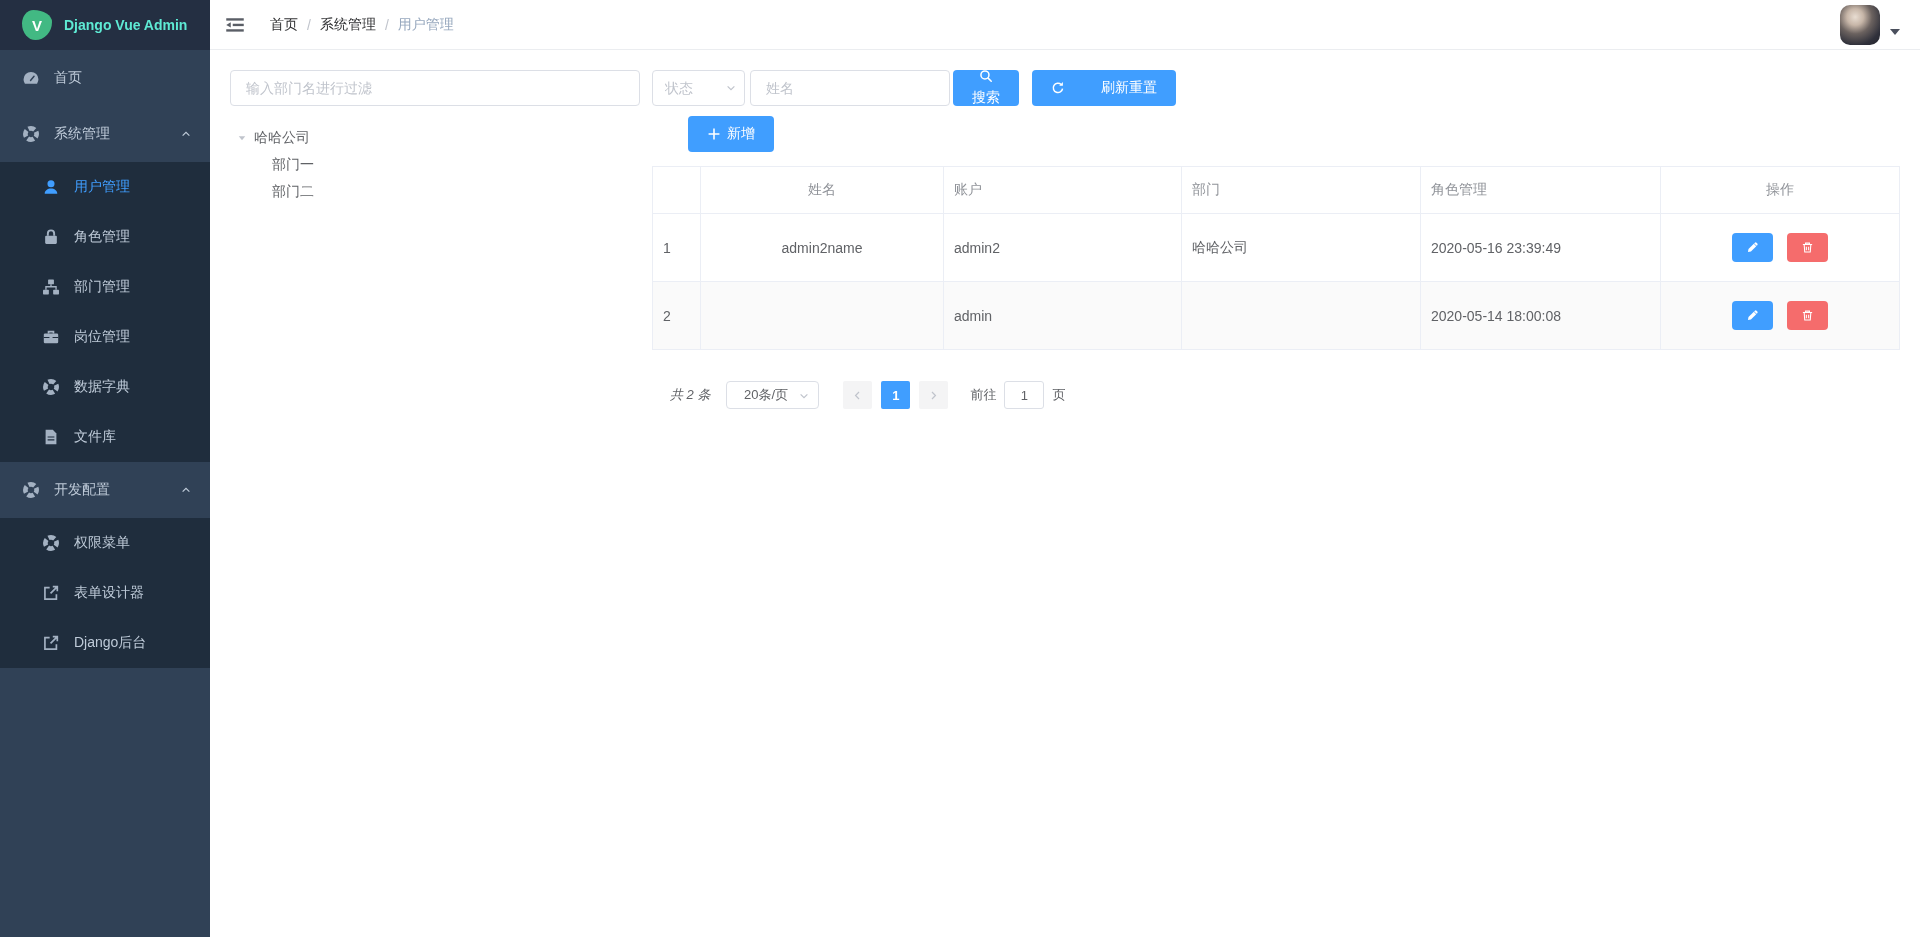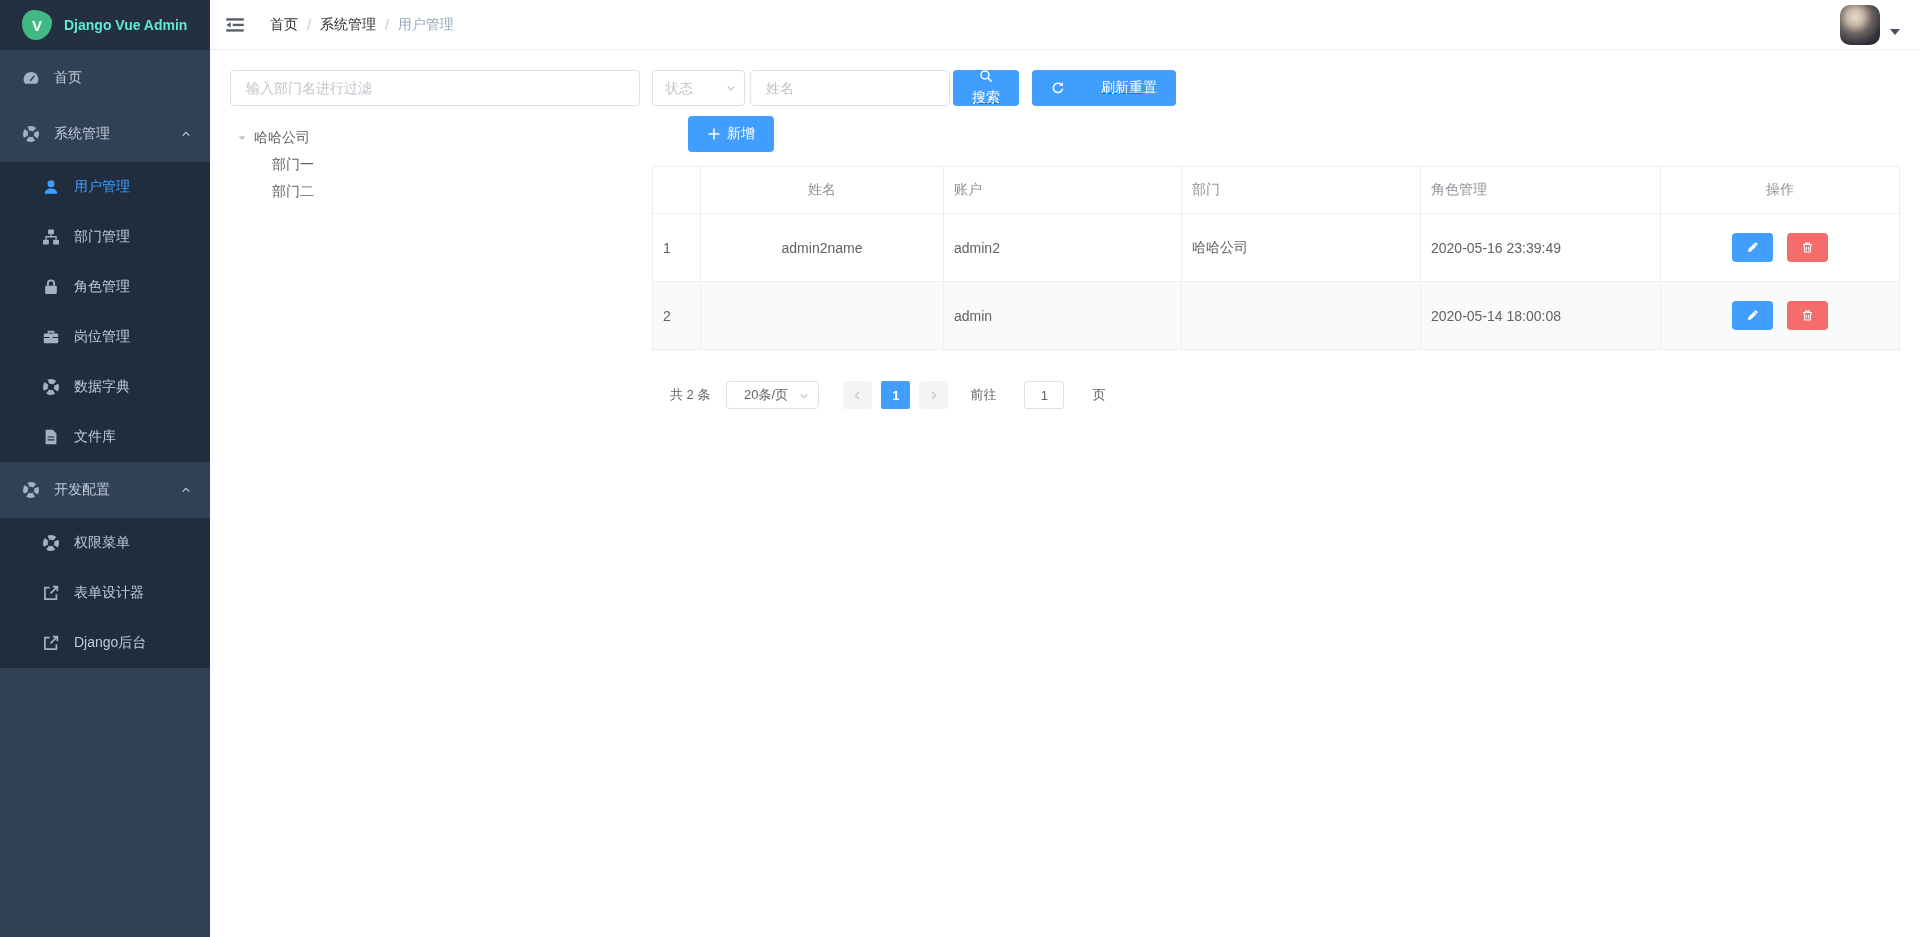--- a/index.html
+++ b/index.html
@@ -43,21 +43,21 @@
   .el-input { height:36px; border:1px solid #DCDFE6; border-radius:4px; font-size:14px; color:#606266; padding:16px 15px; outline:none; width:100%; font-family:inherit; }
   .el-input::placeholder { color:#C0C4CC; }
 
   
   .tree { margin-top:18px; }
   .tree-row { height:27px; display:flex; align-items:center; color:#606266; cursor:pointer; }
   .tree-caret { width:24px; display:flex; justify-content:center; color:#C0C4CC; }
   .tree-row.child { padding-left:42px; }
 
   
-  .filter-row { display:flex; align-items:flex-end;text-decoration:underline; }
+  .filter-row { display:flex; align-items:flex-end; }
   .select-wrap { position:relative; width:93px; margin-right:5px; flex-shrink:0; }
   .select-wrap .el-input { padding:0 28px 0 12px; cursor:pointer; }
   .select-chevron { position:absolute; right:8px; top:12px; width:12px; height:12px; color:#C0C4CC; pointer-events:none; }
   .name-wrap { width:200px; margin-right:3px; flex-shrink:0; }
   .btn { height:36px; border:none; border-radius:4px; font-size:14px; font-family:inherit; cursor:pointer;
          display:inline-flex; align-items:center; justify-content:center; gap:6px; padding:0 19px; }
   .btn-primary { background:#409EFF; color:#fff; }
   .btn .bicon { width:14px; height:14px; }
   .btn-search { margin-left:0;flex-direction:column; }
   .btn-reset { margin-left:13px;gap:36px; }
@@ -72,31 +72,31 @@
   .tbl .c { text-align:center; }
   .tbl tr.striped td { background:#FAFAFA; }
   .mini-btn { width:41px; height:29px; border:none; border-radius:4px; color:#fff; cursor:pointer;
               display:inline-flex; align-items:center; justify-content:center; vertical-align:middle; }
   .mini-btn .bicon { width:13px; height:13px; }
   .mini-btn.edit { background:#409EFF; margin-right:10px; }
   .mini-btn.del { background:#F56C6C; }
 
   
   .pagination { margin-top:31px; padding-left:18px; display:flex; align-items:center; font-size:13px; color:#606266; }
-  .pg-total { margin-right:16px; }
+  .pg-total { margin-right:16px;font-style:italic; }
   .pg-size { position:relative; width:93px; height:28px; border:1px solid #DCDFE6; border-radius:4px;
              display:flex; align-items:center; justify-content:center; padding-right:14px; cursor:pointer; font-size:13px; color:#606266; }
   .pg-size .select-chevron { top:8px; }
   .pager { display:flex; align-items:center; margin-left:24px; }
   .pg-btn { width:29px; height:28px; border:none; border-radius:2px; background:#F4F4F5; color:#C0C4CC; cursor:pointer;
             display:flex; align-items:center; justify-content:center; }
   .pg-btn .picon { width:11px; height:11px; }
   .pg-num { width:29px; height:28px; border-radius:2px; background:#409EFF; color:#fff; font-weight:bold; font-size:13px;
             display:flex; align-items:center; justify-content:center; margin:0 9px; cursor:pointer; }
-  .pg-goto { display:flex; align-items:center; margin-left:22px;gap:20px; }
+  .pg-goto { display:flex; align-items:center; margin-left:22px; }
   .pg-goto-input { width:40px; height:28px; border:1px solid #DCDFE6; border-radius:3px; text-align:center;
                    font-size:13px; color:#606266; margin:0 8px; outline:none; font-family:inherit; }
 </style>
 </head>
 <body>
 
 <aside class="sidebar">
   <div class="logo">
     <div class="logo-mark">V</div>
     <div class="logo-title">Django Vue Admin</div>
@@ -131,38 +131,38 @@
       <span class="mi">
         <svg viewBox="0 0 16 16">
             <path fill="currentColor" d="M8 8.3a3.15 3.15 0 1 0 0-6.3 3.15 3.15 0 0 0 0 6.3zM2.4 14c0-2.9 2.6-4.7 5.6-4.7s5.6 1.8 5.6 4.7z"></path>
           </svg>
       </span>
       <span class="ml">用户管理</span>
     </div>
     <div class="menu-item">
       <span class="mi">
         <svg viewBox="0 0 16 16">
+            <rect x="2.8" y="6.8" width="10.4" height="7.4" rx="1" fill="currentColor"></rect>
+            <path fill="none" stroke="currentColor" stroke-width="1.7" d="M5.2 6.8V4.9a2.8 2.8 0 0 1 5.6 0v1.9"></path>
+          </svg>
+      </span>
+      <span class="ml">角色管理</span>
+    </div>
+    <div class="menu-item">
+      <span class="mi">
+        <svg viewBox="0 0 16 16">
             <g fill="currentColor">
               <rect x="5.4" y="1.4" width="5.2" height="4.2" rx="0.6"></rect>
               <rect x="0.9" y="10.4" width="5.2" height="4.2" rx="0.6"></rect>
               <rect x="9.9" y="10.4" width="5.2" height="4.2" rx="0.6"></rect>
             </g>
             <path fill="none" stroke="currentColor" stroke-width="1.2" d="M8 5.6v2.2M3.5 10.4V7.8h9v2.6"></path>
           </svg>
       </span>
       <span class="ml">部门管理</span>
-    </div>
-    <div class="menu-item">
-      <span class="mi">
-        <svg viewBox="0 0 16 16">
-            <rect x="2.8" y="6.8" width="10.4" height="7.4" rx="1" fill="currentColor"></rect>
-            <path fill="none" stroke="currentColor" stroke-width="1.7" d="M5.2 6.8V4.9a2.8 2.8 0 0 1 5.6 0v1.9"></path>
-          </svg>
-      </span>
-      <span class="ml">角色管理</span>
     </div>
     <div class="menu-item">
       <span class="mi">
         <svg viewBox="0 0 16 16">
             <rect x="1.6" y="4.8" width="12.8" height="8.8" rx="1.1" fill="currentColor"></rect>
             <path fill="none" stroke="currentColor" stroke-width="1.5" d="M5.8 4.8V3.2h4.4v1.6"></path>
             <path stroke="#1F2D3D" stroke-width="1" d="M1.6 8.4h5M9.4 8.4h5"></path>
           </svg>
       </span>
       <span class="ml">岗位管理</span>

